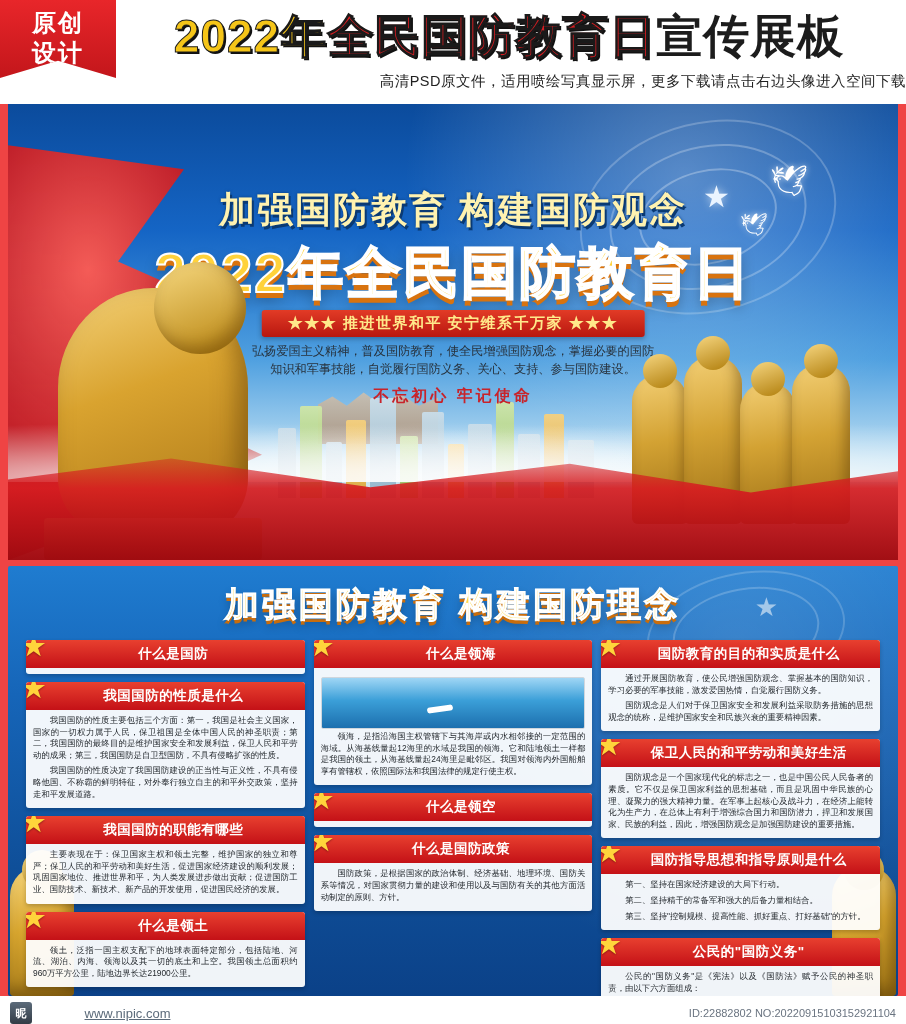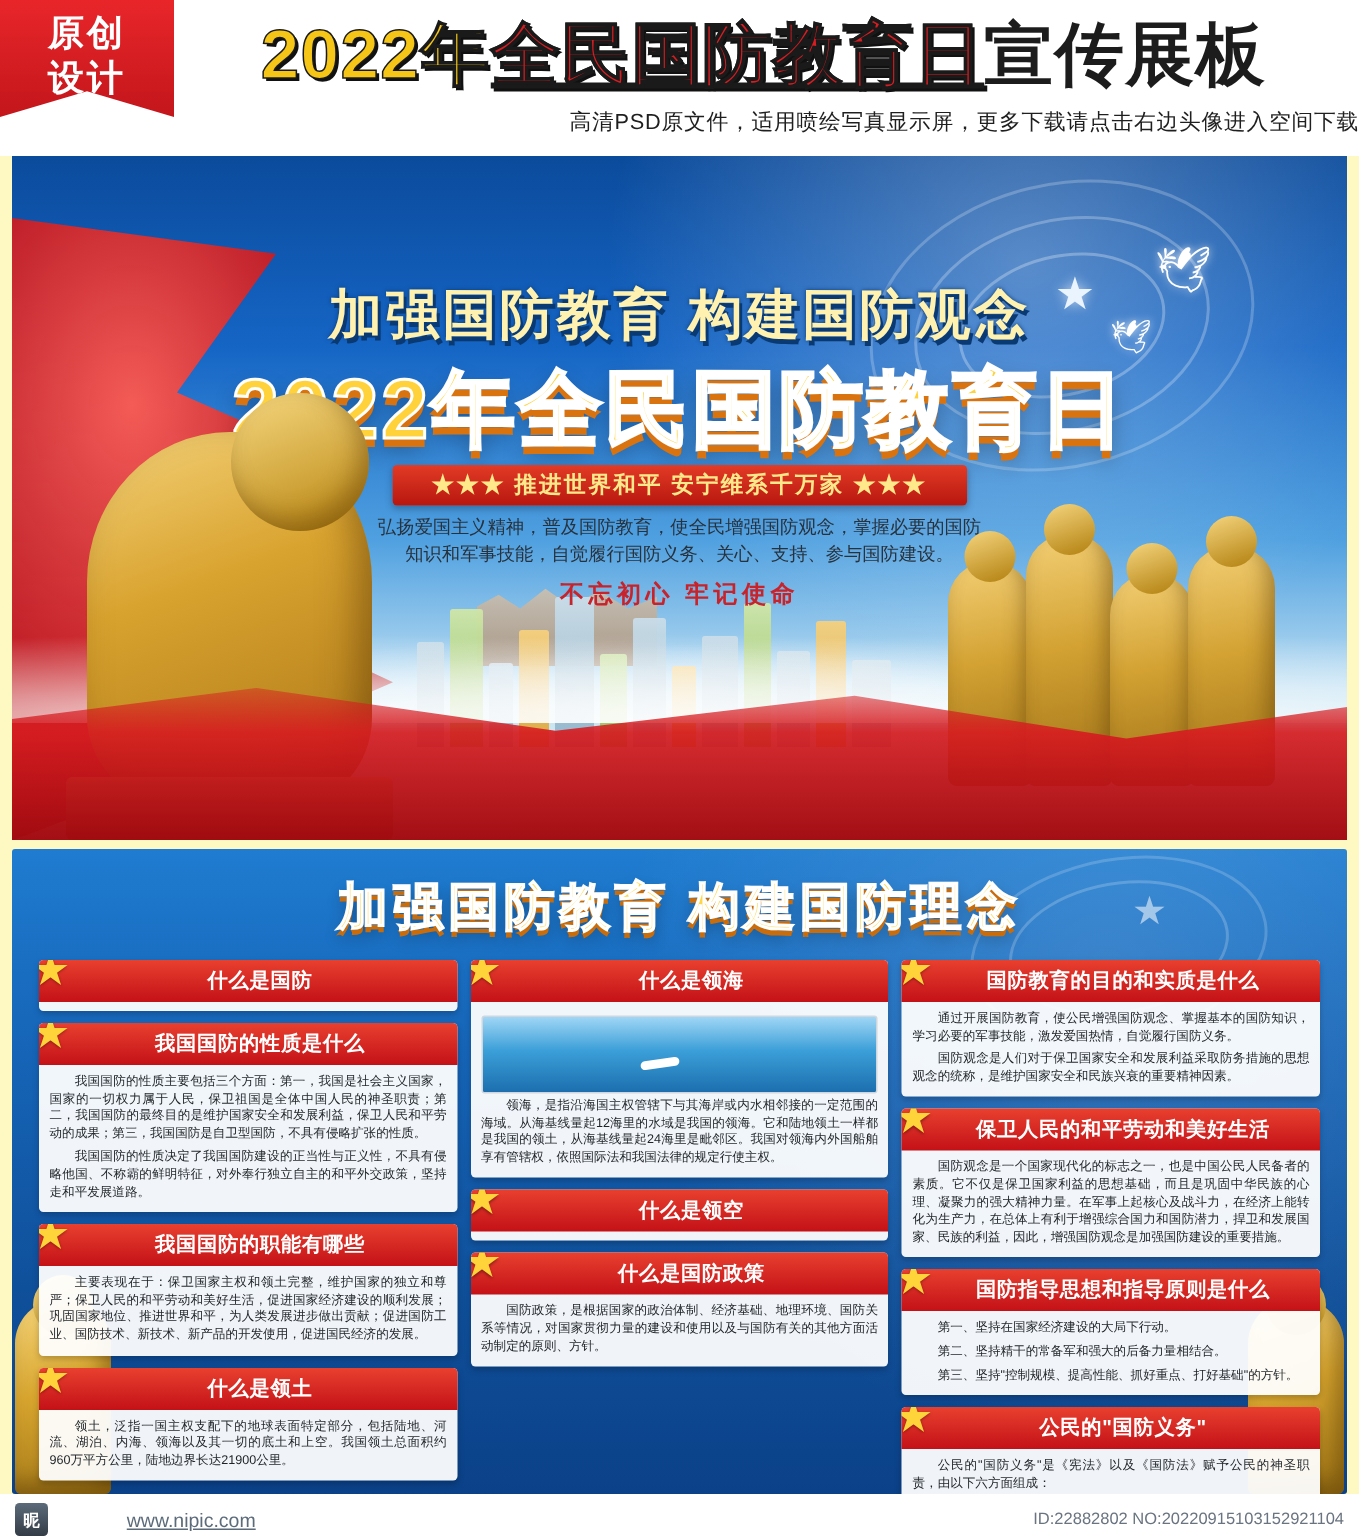--- a/index.html
+++ b/index.html
@@ -6,21 +6,21 @@
   html, body {
     margin: 0; padding: 0;
     background: #ffffff;
     font-family: "Liberation Sans", sans-serif;
   }
   .page {
     width: 906px;
     height: 1024px;
     position: relative;
     overflow: hidden;
-    background: #fef9c3;
+    background: #ef4444;
   }
 
   
   .top-header {
     position: relative;
     height: 104px;
     background: #ffffff;
   }
   .ribbon {
     position: absolute;
@@ -41,21 +41,21 @@
     position: absolute;
     left: 120px; right: 8px; top: 8px;
     height: 56px;
     display: flex;
     align-items: center;
     justify-content: center;
     white-space: nowrap;
   }
   .tm-seg { font-size: 46px; font-weight: bold; line-height: 56px; letter-spacing: 1px; }
   .tm-yellow { color: #f5c518; -webkit-text-stroke: 1px #1a1a1a; text-shadow: 2px 2px 0 #111; }
-  .tm-red { color: #d81d22; -webkit-text-stroke: 1px #1a1a1a; text-shadow: 2px 2px 0 #111; text-decoration: underline; }
+  .tm-red { color: #d81d22; -webkit-text-stroke: 1px #1a1a1a; text-shadow: 2px 2px 0 #111; }
   .tm-dark { color: #1c1c1c; }
   .subtitle {
     position: absolute;
     left: 0; right: 0; top: 72px;
     text-align: right;
     font-size: 14.5px;
     color: #1f1f1f;
     letter-spacing: 0.5px;
   }
 

